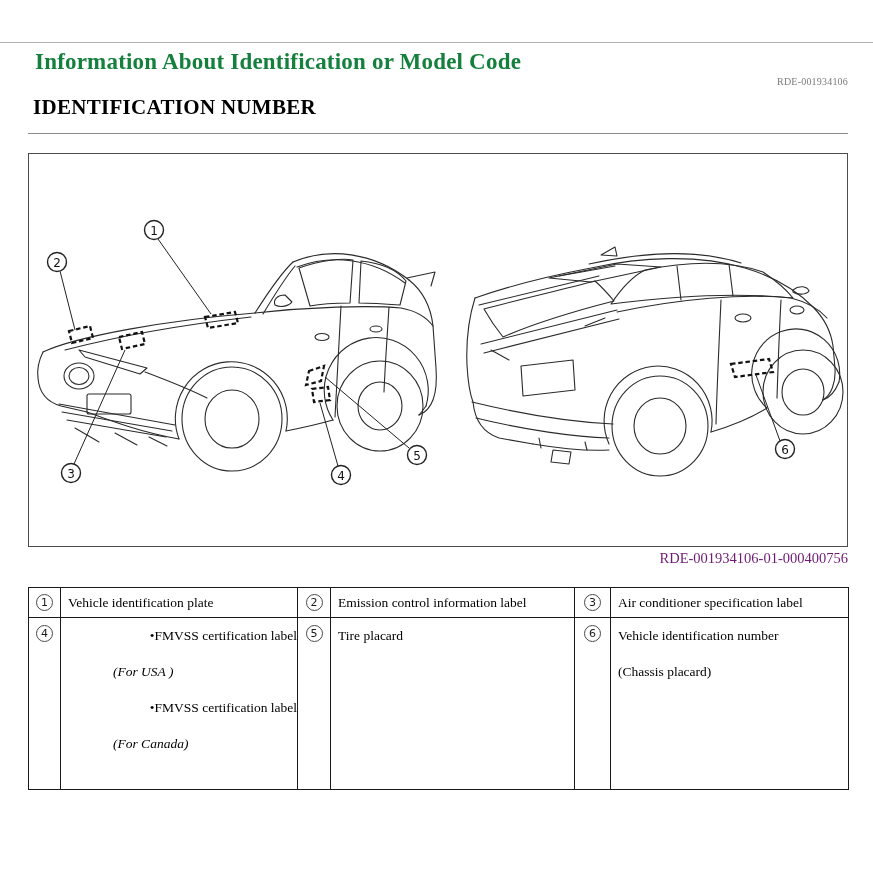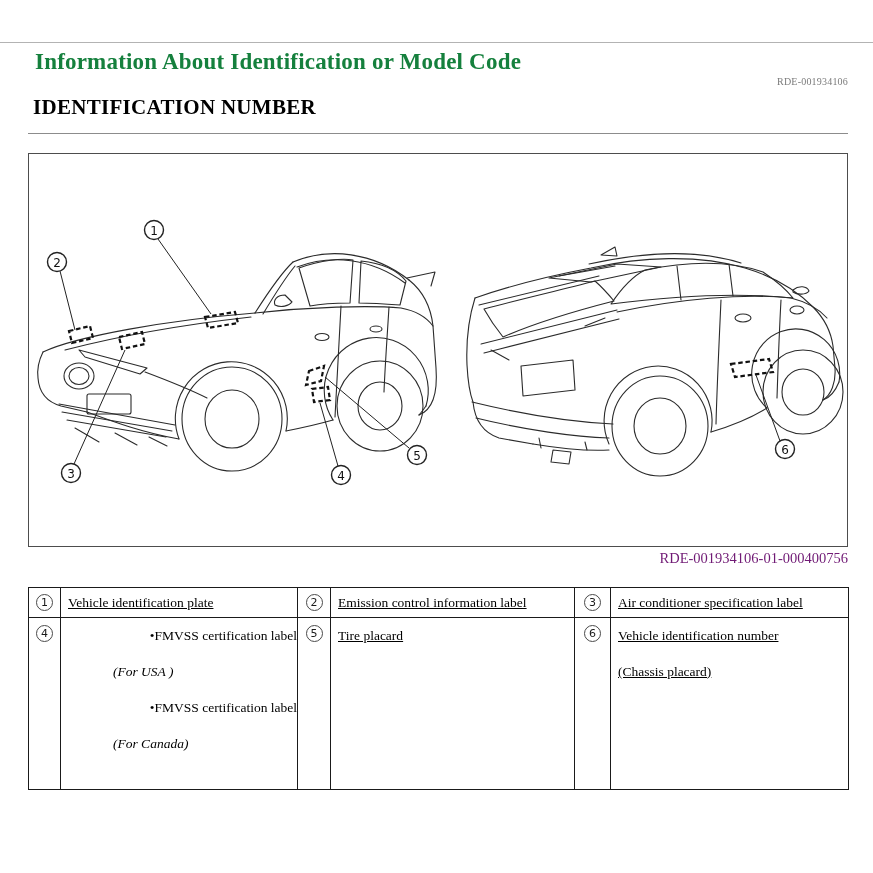--- a/index.html
+++ b/index.html
@@ -16,21 +16,21 @@
   .figure-frame { position:absolute; left:28px; top:153px; width:820px; height:394px; border:1px solid #4d4d4d; background:#fff; }
   .figure-frame svg { display:block; width:818px; height:392px; }
   .figure-caption { position:absolute; top:550px; right:25px; font-size:14.5px; color:#701a75; }
 
   table.legend { position:absolute; left:28px; top:587px; width:820px; border-collapse:collapse; table-layout:fixed; font-size:13.5px; color:#000; background:#fff; }
   .legend td { border:1px solid #1a1a1a; vertical-align:top; }
   .legend tr.r1 td { height:30px; vertical-align:middle; }
   .legend tr.r2 td { height:172px; }
   .legend td.num { text-align:center; }
   .legend tr.r2 td.num { padding-top:7px; }
-  .legend td.txt { padding-left:7px; padding-right:16px;text-decoration:underline; }
+  .legend td.txt { padding-left:7px; padding-right:16px; }
   .legend tr.r2 td.txt { line-height:36px; }
   .badge {
     display:inline-block; width:17px; height:17px; border:1.2px solid #4a4a4a; border-radius:50%;
     font-family:"DejaVu Sans",sans-serif; font-size:11px; line-height:15px; text-align:center;
     color:#1a1a1a; background:#fff; vertical-align:middle;
   }
   .cell-list { line-height:36px; }
   .li { padding-left:52px; text-indent:-18px;text-align:right; }
   .blt { display:inline-block; width:18px; text-indent:0; }
   .note { padding-left:52px;font-style:italic; }

